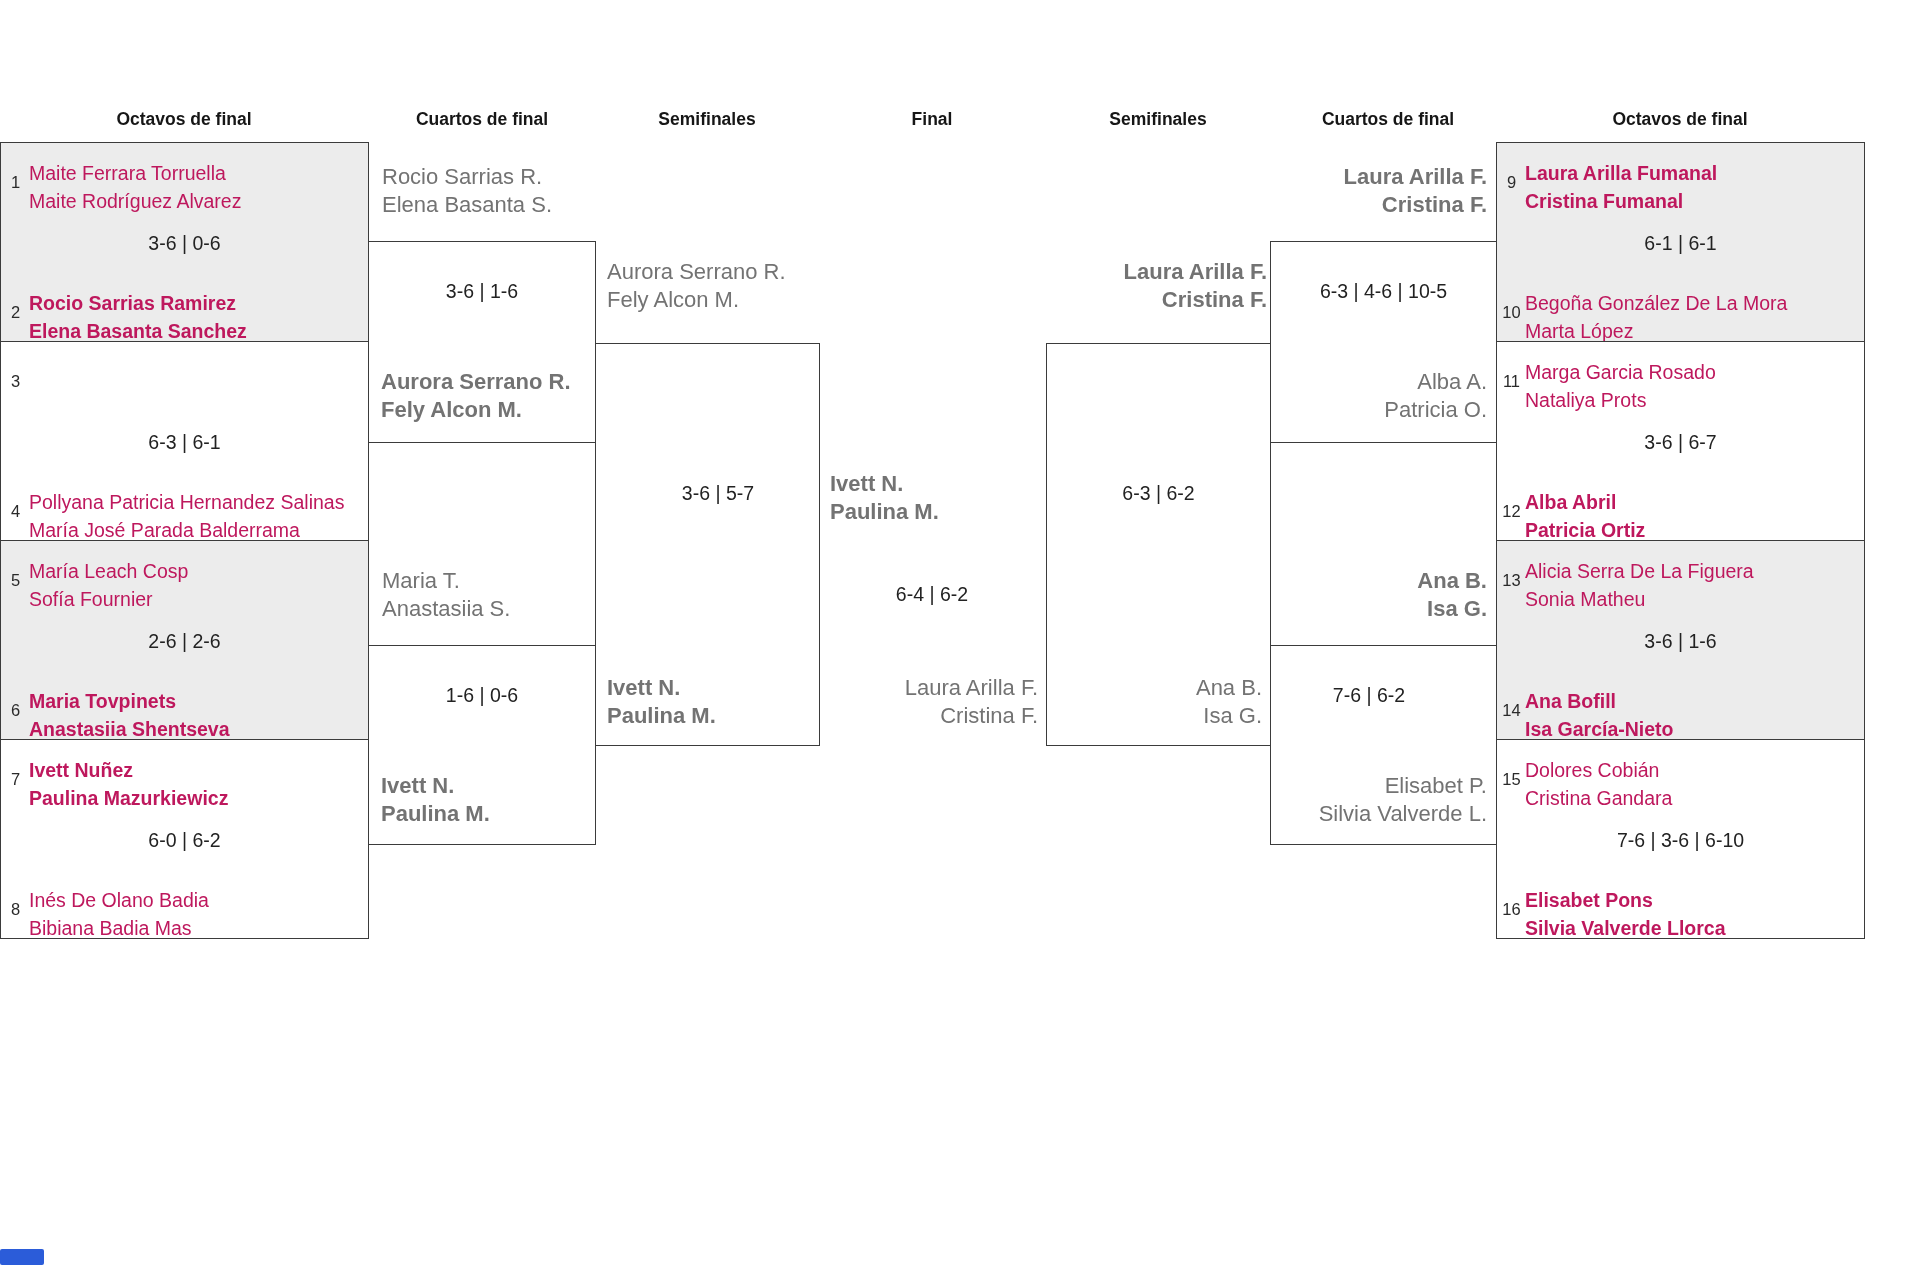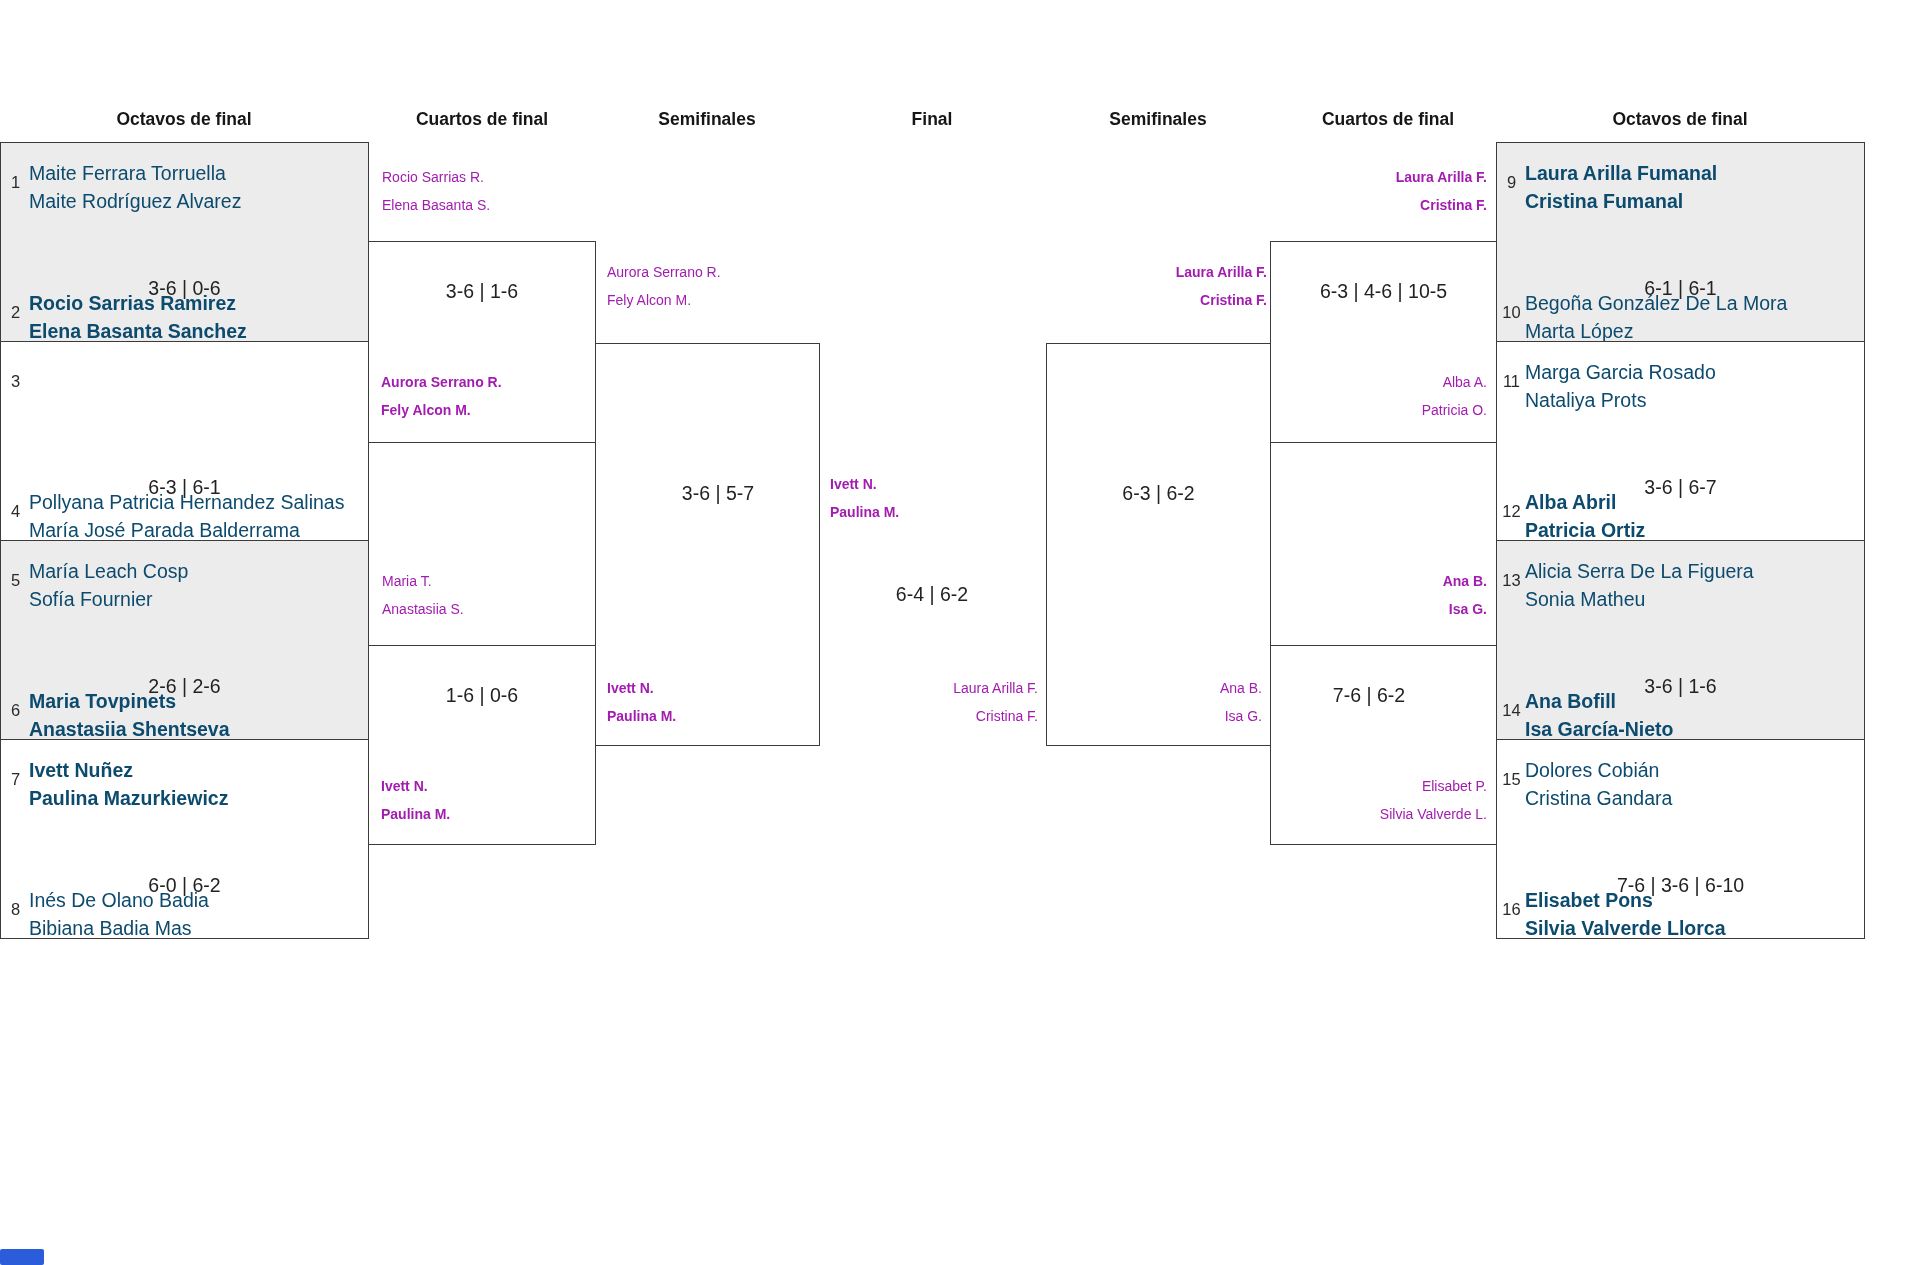--- a/index.html
+++ b/index.html
@@ -2,29 +2,29 @@
 <html><head>
 <meta charset="utf-8">
 <style>
   html,body{margin:0;padding:0;background:#ffffff;}
   body{width:1920px;height:1265px;font-family:"Liberation Sans",sans-serif;color:#1d1d1d;}
   .stage{position:relative;width:1920px;height:1265px;overflow:hidden;background:#fff;}
   .title{position:absolute;left:6px;top:6px;font-size:27.5px;line-height:36px;font-weight:600;color:#101010;white-space:nowrap;}
   .rh{position:absolute;top:109px;transform:translateX(-50%);font-size:17.5px;font-weight:700;white-space:nowrap;color:#161616;}
   .m16{position:absolute;width:369px;height:200px;border:1px solid #3b3b3b;box-sizing:border-box;background:#fff;}
   .m16.shaded{background:#ececec;}
-  .m16 .team{position:absolute;left:28px;font-size:19.5px;line-height:28px;white-space:nowrap;color:#0c4a6e;}
+  .m16 .team{position:absolute;left:28px;font-size:19.5px;line-height:28px;white-space:nowrap;color:#be185d;}
   .m16 .team.a{top:16px;}
   .m16 .team.b{top:146px;}
   .m16 .seed{position:absolute;left:4px;width:21px;text-align:center;font-size:16.5px;color:#2a2a2a;}
   .m16 .seed.a{top:30px;}
   .m16 .seed.b{top:160px;}
-  .m16 .score{position:absolute;left:0;width:100%;top:89px;text-align:center;font-size:19.5px;color:#222;margin-top:45px;}
+  .m16 .score{position:absolute;left:0;width:100%;top:89px;text-align:center;font-size:19.5px;color:#222;}
   .bx{position:absolute;border:1px solid #3b3b3b;box-sizing:border-box;background:transparent;}
-  .lbl{position:absolute;font-size:14px;line-height:28px;white-space:nowrap;color:#a21caf;}
+  .lbl{position:absolute;font-size:22px;line-height:28px;white-space:nowrap;color:#737373;}
   .lbl.ra{text-align:right;}
   .sc{position:absolute;font-size:19.5px;text-align:center;color:#222;white-space:nowrap;}
   .bold{font-weight:700;}
   .stub{position:absolute;left:0px;top:1249px;width:44px;height:16px;border-radius:2px;}
 </style>
 </head>
 <body>
 
 <div class="stage">
 

